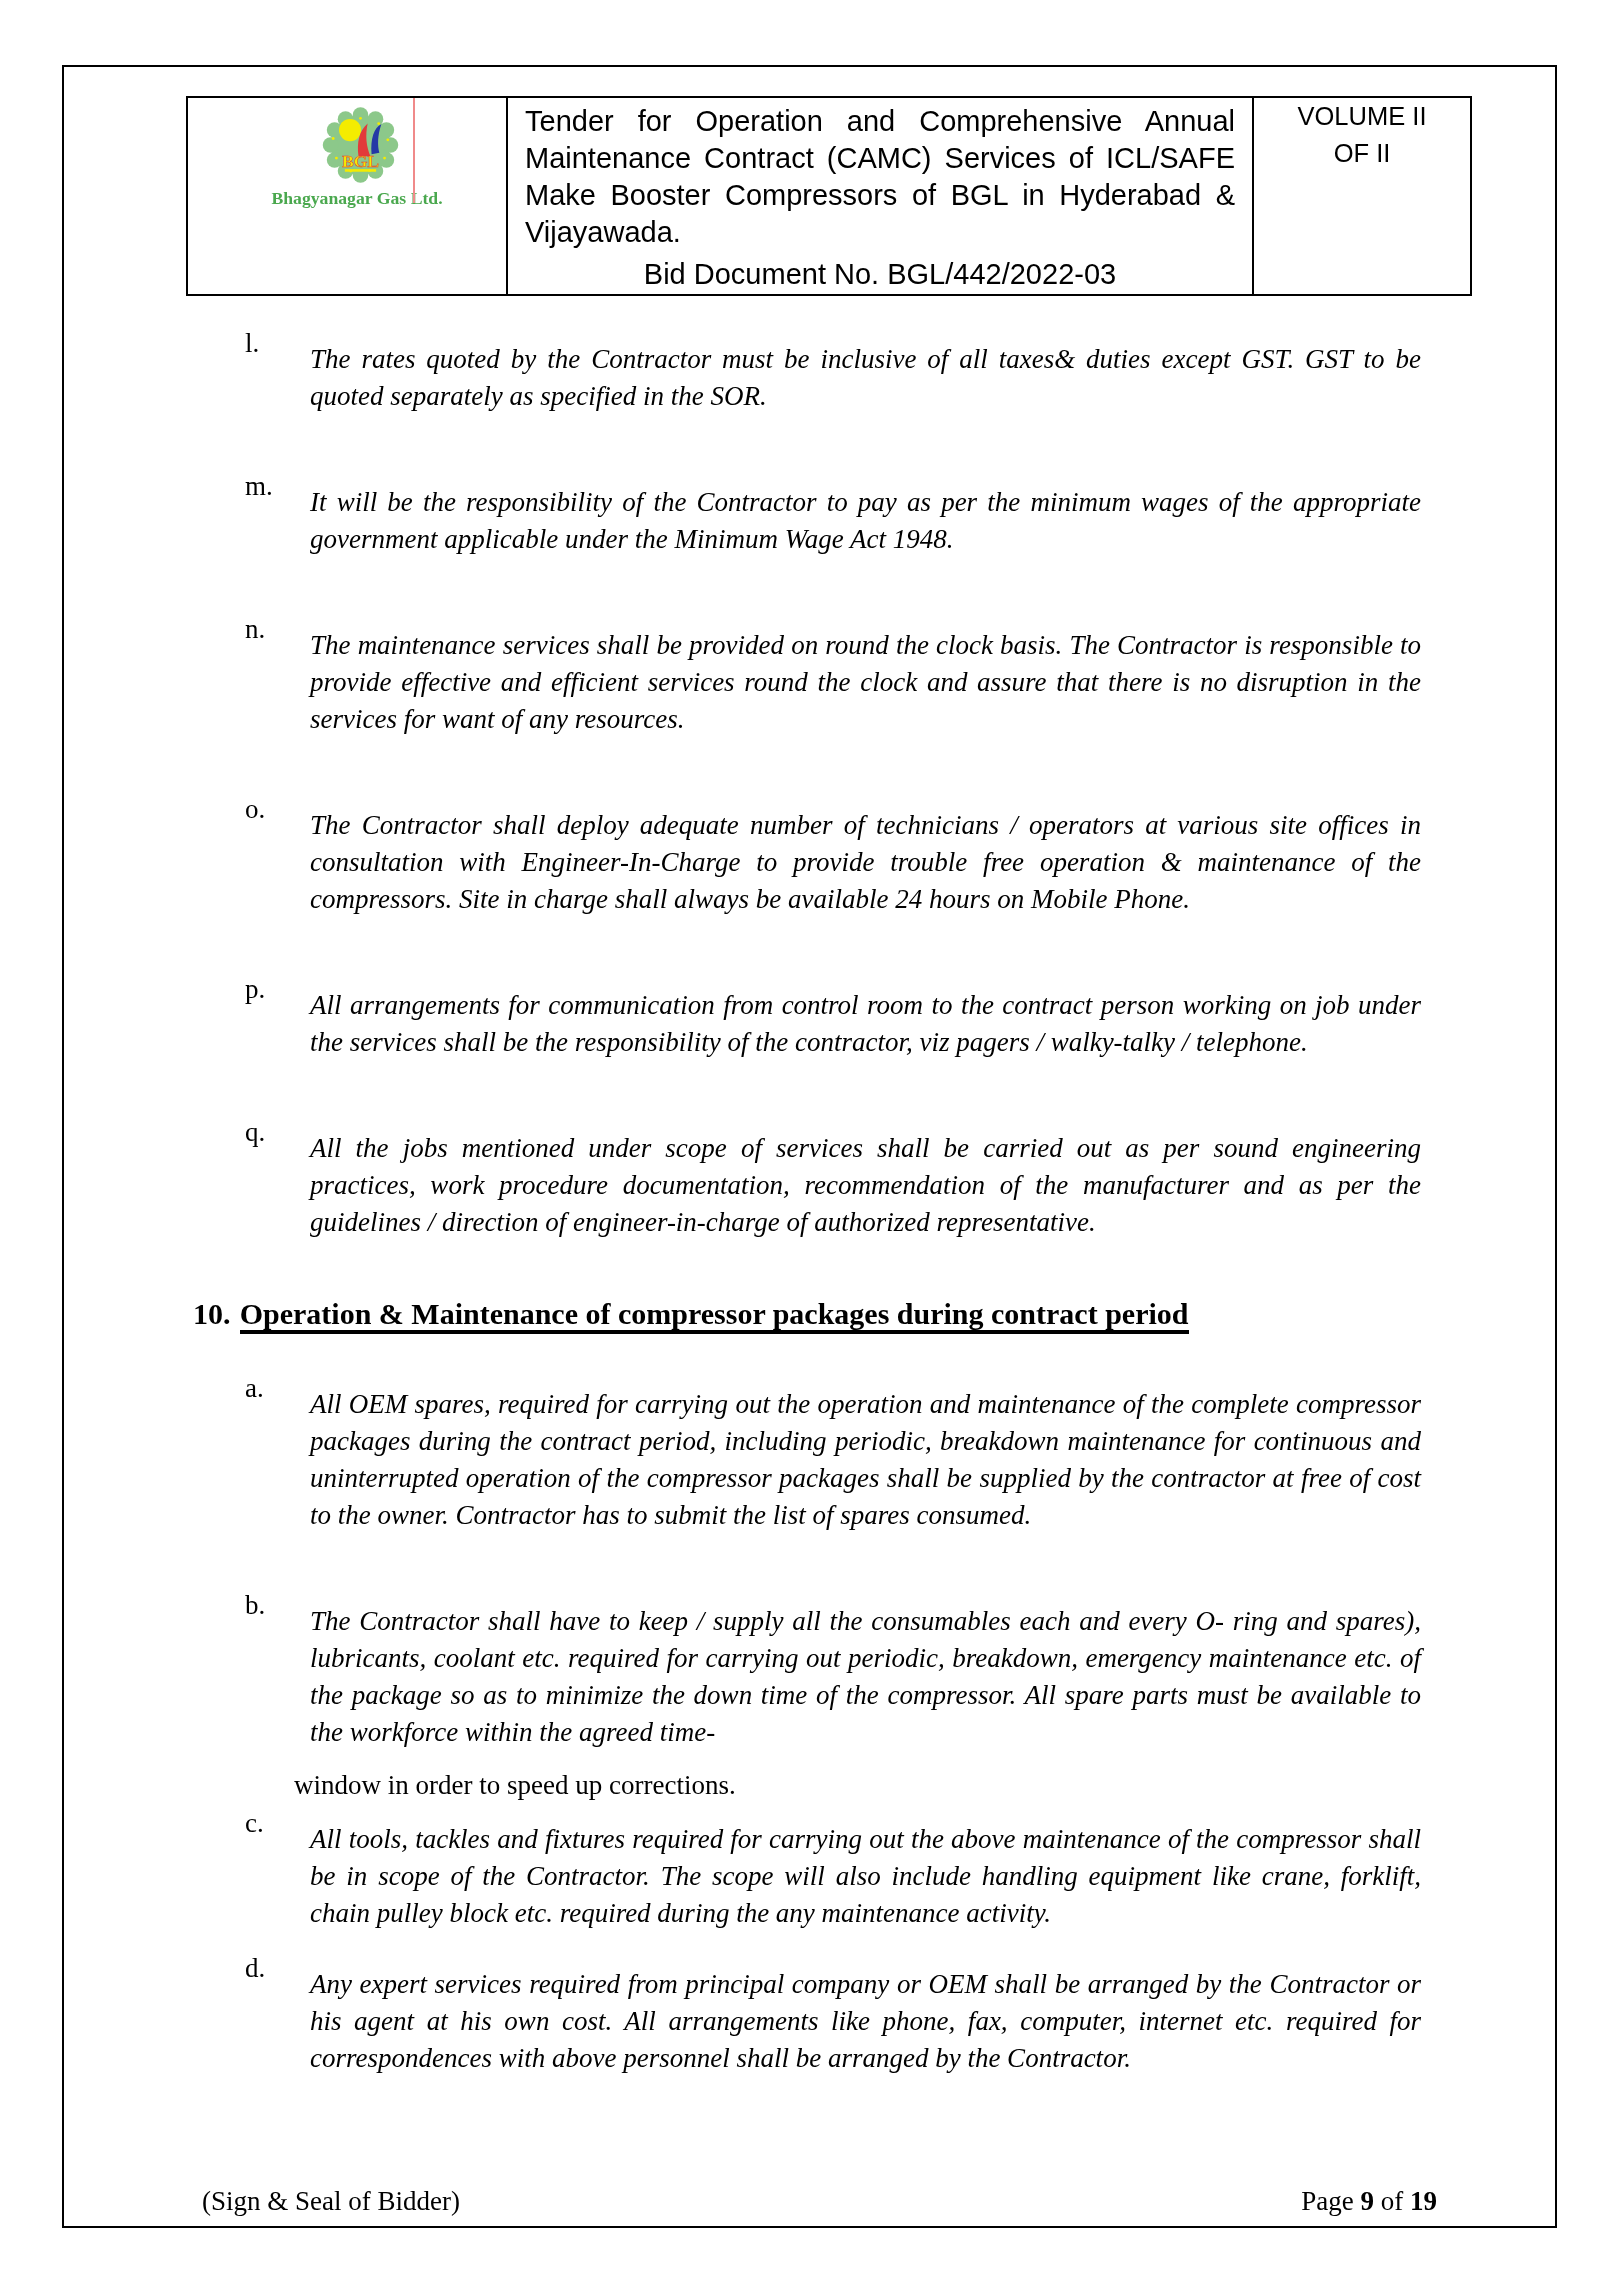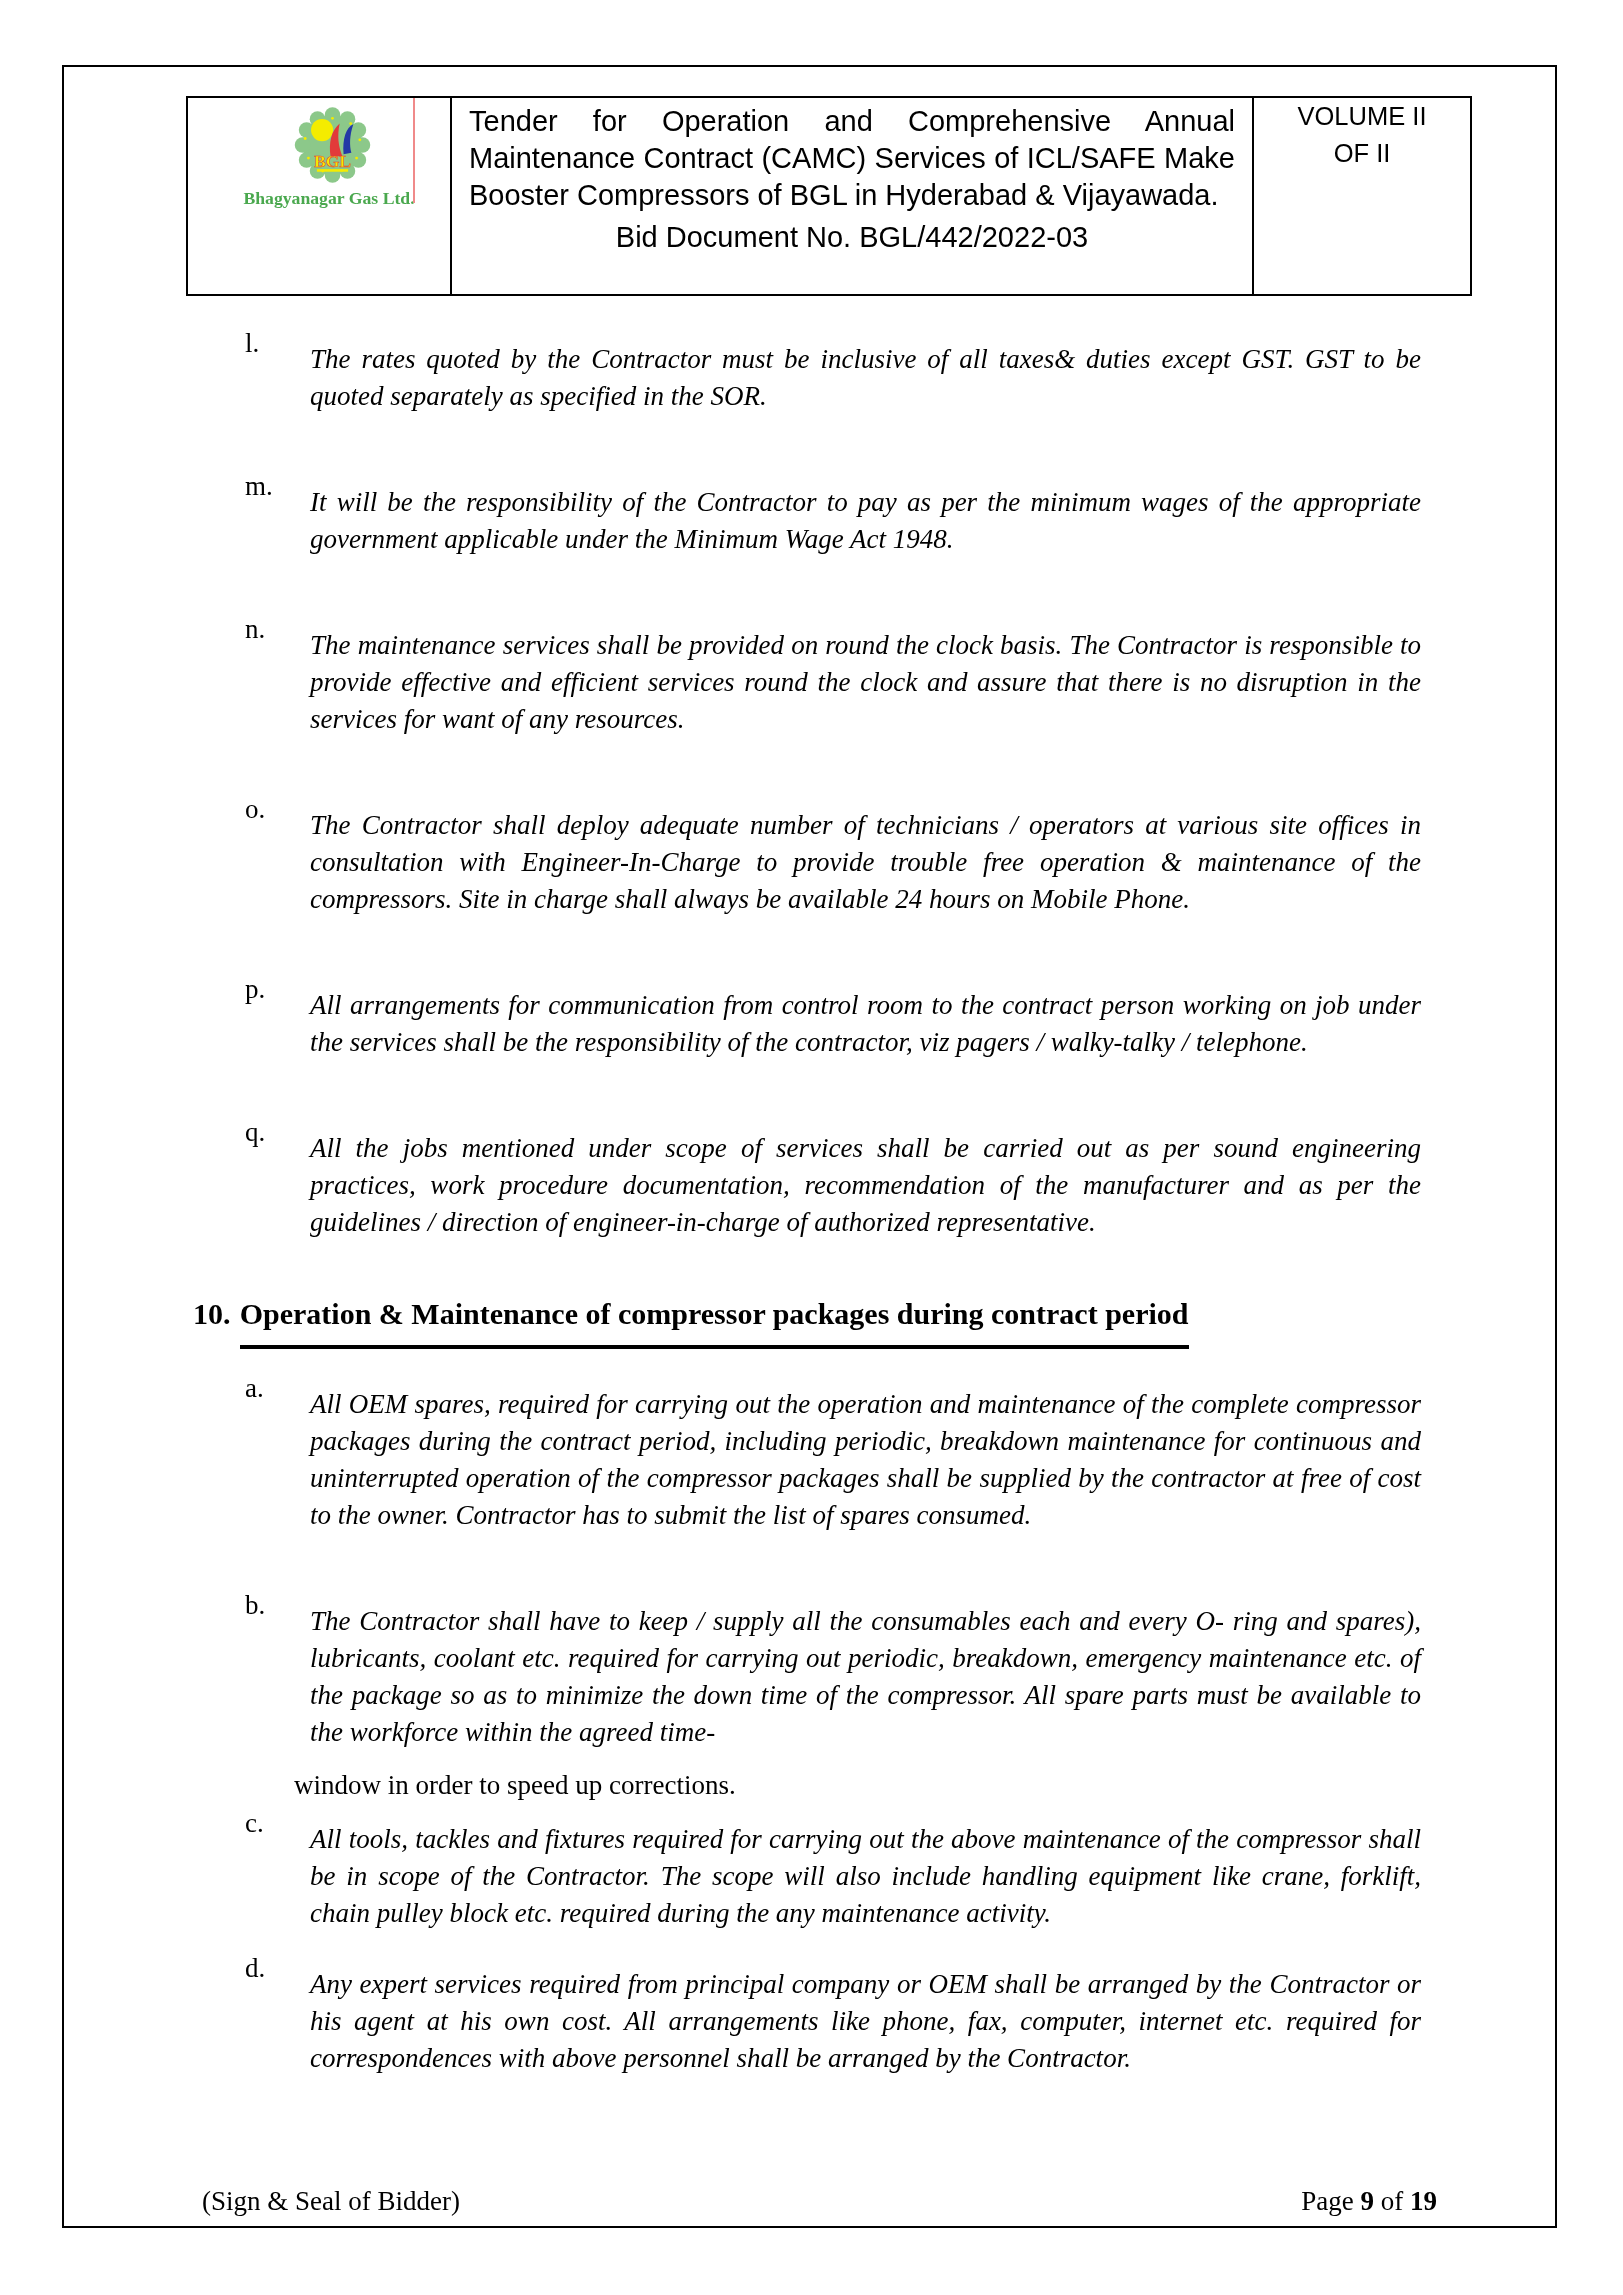--- a/index.html
+++ b/index.html
@@ -30,21 +30,21 @@
 
   
   .header-table {
     position: absolute;
     left: 122px; top: 29px;
     width: 1286px; height: 200px;
     border: 2px solid var(--ink);
     display: flex;
   }
   .logo-cell {
-    width: 264px;
+    width: 320px;
     border-right: 2px solid var(--ink);
     position: relative;
     text-align: center;
     overflow: hidden;
   }
   .logo-badge {
     display: block;
     margin: 7.9px auto 0;
     position: relative;
     left: 13px;
@@ -130,21 +130,21 @@
 
   .section-heading {
     margin: 37px 0 37px -52px;
     font-size: 30px;
     line-height: 39px;
     font-weight: bold;
   }
   .section-number { margin-right: 9.2px; }
   .section-title {
     border-bottom: 4.6px solid var(--ink);
-    padding-bottom: 15px;
+    padding-bottom: 0;
   }
 
   
   .footer {
     position: absolute;
     left: 138px; right: 118px; bottom: 8px;
     display: flex;
     justify-content: space-between;
     align-items: baseline;
     font-size: 27px;

